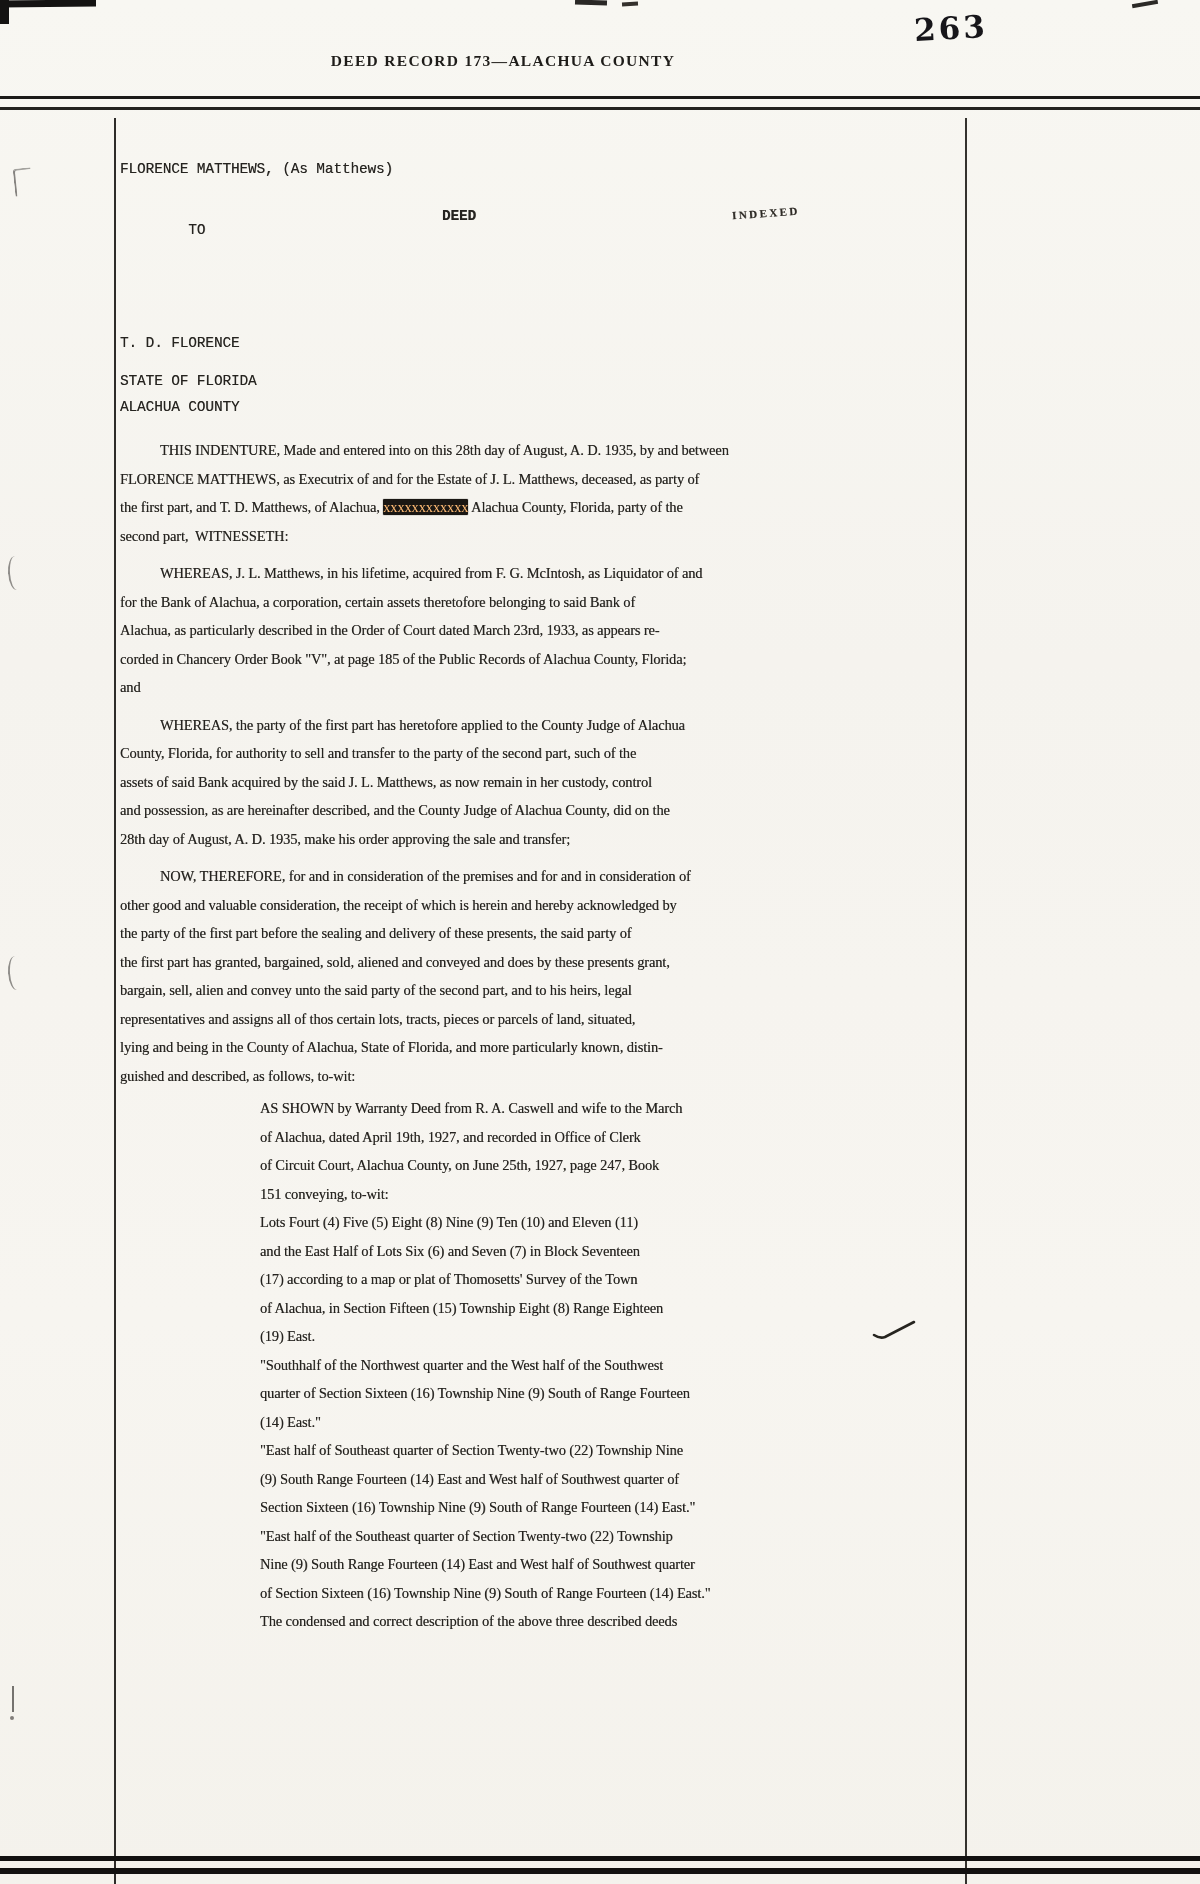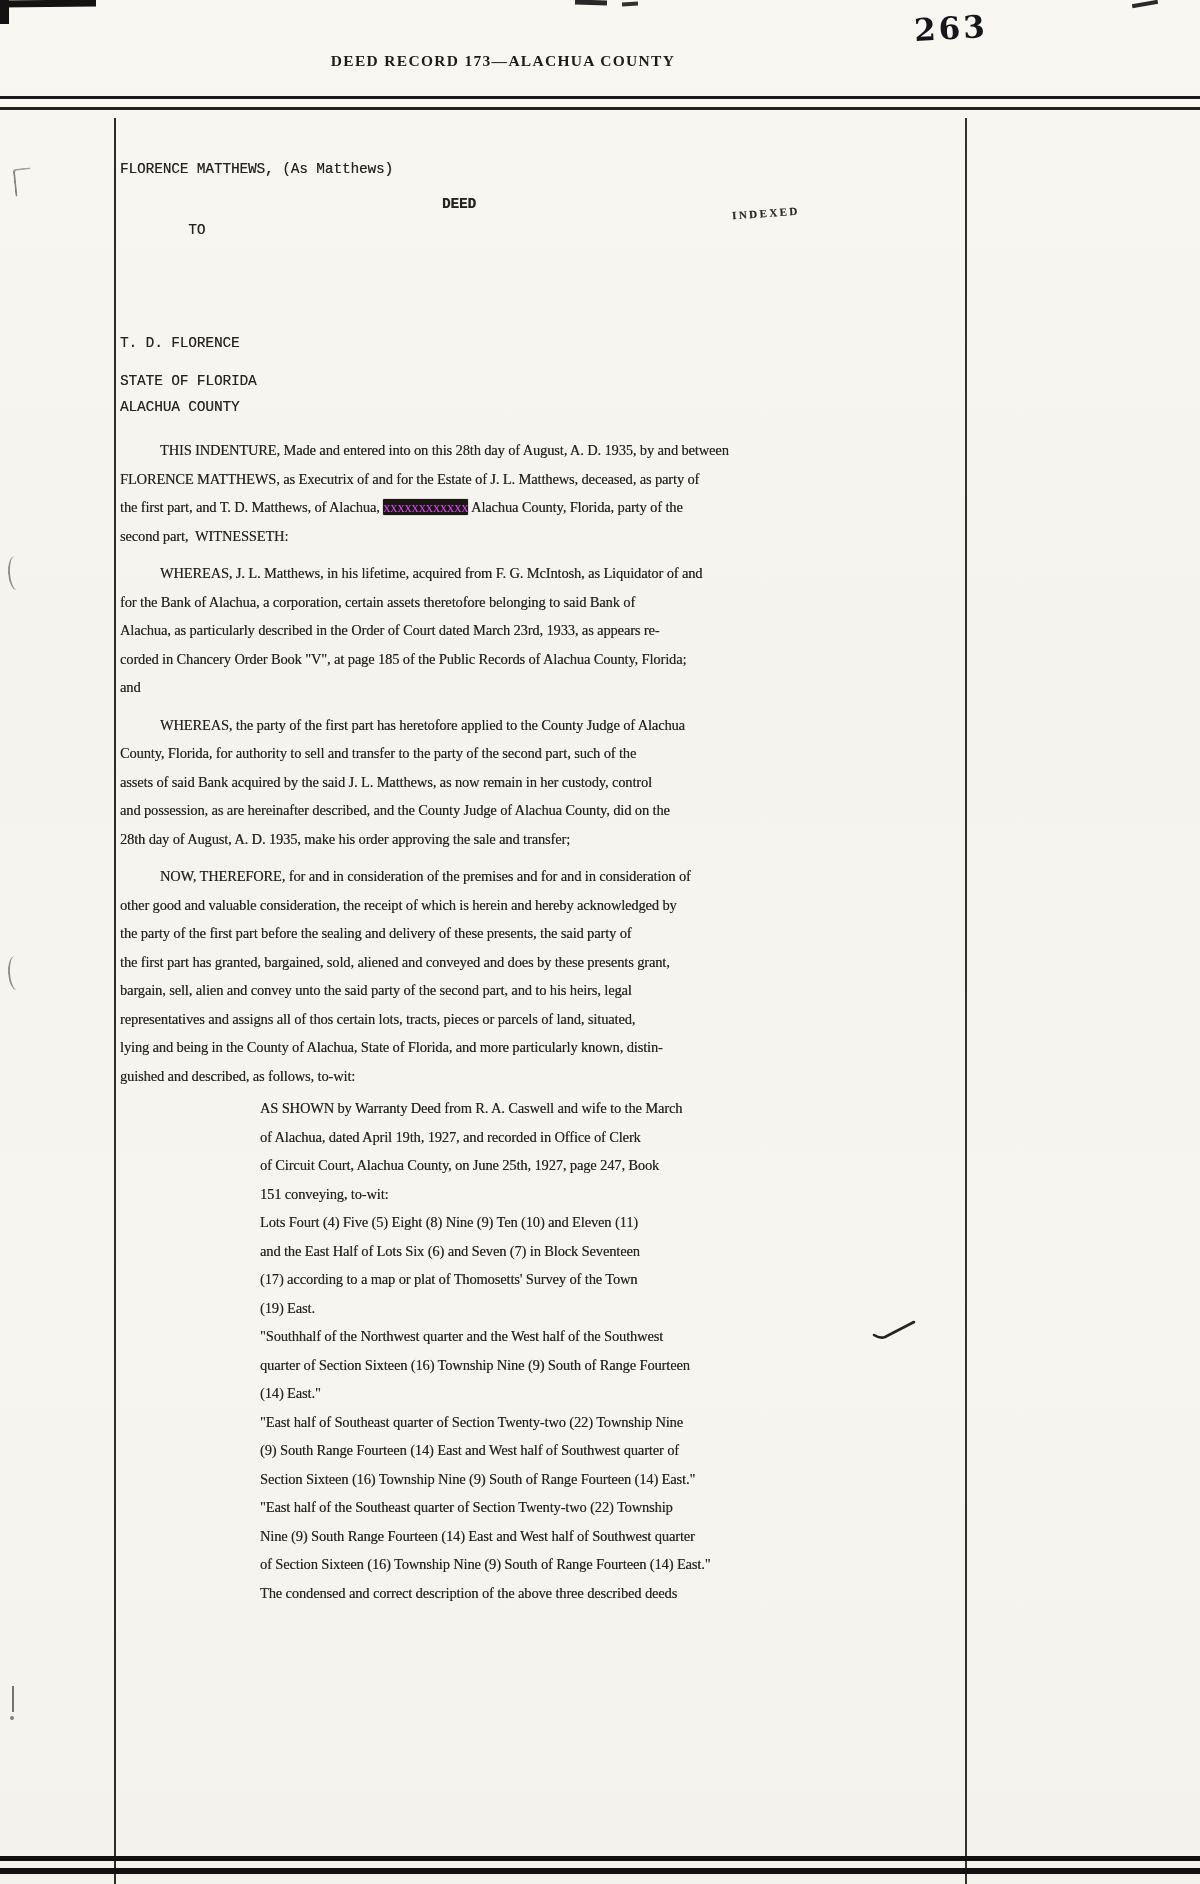--- a/index.html
+++ b/index.html
@@ -24,36 +24,36 @@
   .rule-top{position:absolute;top:96px;left:0;width:1200px;height:8px;
     border-top:3px solid #1b1a18;border-bottom:3px solid #23221f;}
   .rule-left{position:absolute;top:118px;left:114px;width:2px;height:1766px;background:#2e2c29;}
   .rule-right{position:absolute;top:118px;left:965px;width:2px;height:1766px;background:#34322e;}
   .rule-bottom{position:absolute;top:1856px;left:0;width:1200px;height:7px;
     border-top:5px solid #121110;border-bottom:6px solid #121110;}
 
   .content{position:absolute;left:120px;top:156px;width:860px;}
   .cap .line{line-height:26px;white-space:pre;}
   .cap-row2{position:relative;margin-top:9px;}
-  .cap-deed{position:absolute;left:322px;top:0;font-weight:bold;}
+  .cap-deed{position:absolute;left:322px;top:12px;font-weight:bold;}
   .cap-stamp{
     position:absolute;left:612px;top:9px;
     font-family:"Liberation Serif","DejaVu Serif",serif;
     font-size:11px;font-weight:bold;letter-spacing:2.4px;color:#2e2b26;
     transform:rotate(-4deg);text-shadow:0.4px 0 0 rgba(40,36,30,.5);
   }
   .cap-row3{margin-top:9px;}
   .cap-row4{margin-top:12px;}
 
   #deed-body{margin-top:16px;}
   #deed-body .block{margin-top:9px;font-family:Liberation Serif, serif;}
   #deed-body .block.desc{padding-left:140px;margin-top:4px;}
   .line{white-space:pre;}
   .fli{padding-left:40px;}
-  .blot{background:#1a1713;color:#d946ef;border-radius:1px;box-shadow:0 0 1px #1a1713;}
+  .blot{background:#1a1713;color:#fdba74;border-radius:1px;box-shadow:0 0 1px #1a1713;}
 
   
   .art{position:absolute;}
   .blob-tl-h{top:0;left:0;width:96px;height:7px;background:#141312;transform:rotate(-0.6deg);}
   .blob-tl-v{top:0;left:0;width:9px;height:24px;background:#141312;}
   .dash-top-1{top:0;left:575px;width:32px;height:5px;background:#2a2826;transform:rotate(2deg);}
   .dash-top-2{top:2px;left:622px;width:16px;height:4px;background:#34312d;transform:rotate(-3deg);}
   .dash-top-right{top:2px;left:1132px;width:26px;height:4px;background:#2c2a27;transform:rotate(-10deg);}
   .mark-bracket{top:168px;left:14px;width:16px;height:26px;
     border-left:2px solid rgba(40,38,35,.55);border-top:2px solid rgba(40,38,35,.4);
@@ -137,20 +137,21 @@
           <div class="line"><span>guished and described, as follows, to-wit:</span></div>
         </div>
         <div class="block desc">
           <div class="line"><span>AS SHOWN by Warranty Deed from R. A. Caswell and wife to the March</span></div>
           <div class="line"><span>of Alachua, dated April 19th, 1927, and recorded in Office of Clerk</span></div>
           <div class="line"><span>of Circuit Court, Alachua County, on June 25th, 1927, page 247, Book</span></div>
           <div class="line"><span>151 conveying, to-wit:</span></div>
           <div class="line"><span>Lots Fourt (4) Five (5) Eight (8) Nine (9) Ten (10) and Eleven (11)</span></div>
           <div class="line"><span>and the East Half of Lots Six (6) and Seven (7) in Block Seventeen</span></div>
           <div class="line"><span>(17) according to a map or plat of Thomosetts' Survey of the Town</span></div>
+          <div class="line"><span>of Alachua, in Section Fifteen (15) Township Eight (8) Range Eighteen</span></div>
           <div class="line"><span>(19) East.</span></div>
           <div class="line"><span>"Southhalf of the Northwest quarter and the West half of the Southwest</span></div>
           <div class="line"><span>quarter of Section Sixteen (16) Township Nine (9) South of Range Fourteen</span></div>
           <div class="line"><span>(14) East."</span></div>
           <div class="line"><span>"East half of Southeast quarter of Section Twenty-two (22) Township Nine</span></div>
           <div class="line"><span>(9) South Range Fourteen (14) East and West half of Southwest quarter of</span></div>
           <div class="line"><span>Section Sixteen (16) Township Nine (9) South of Range Fourteen (14) East."</span></div>
           <div class="line"><span>"East half of the Southeast quarter of Section Twenty-two (22) Township</span></div>
           <div class="line"><span>Nine (9) South Range Fourteen (14) East and West half of Southwest quarter</span></div>
           <div class="line"><span>of Section Sixteen (16) Township Nine (9) South of Range Fourteen (14) East."</span></div>

